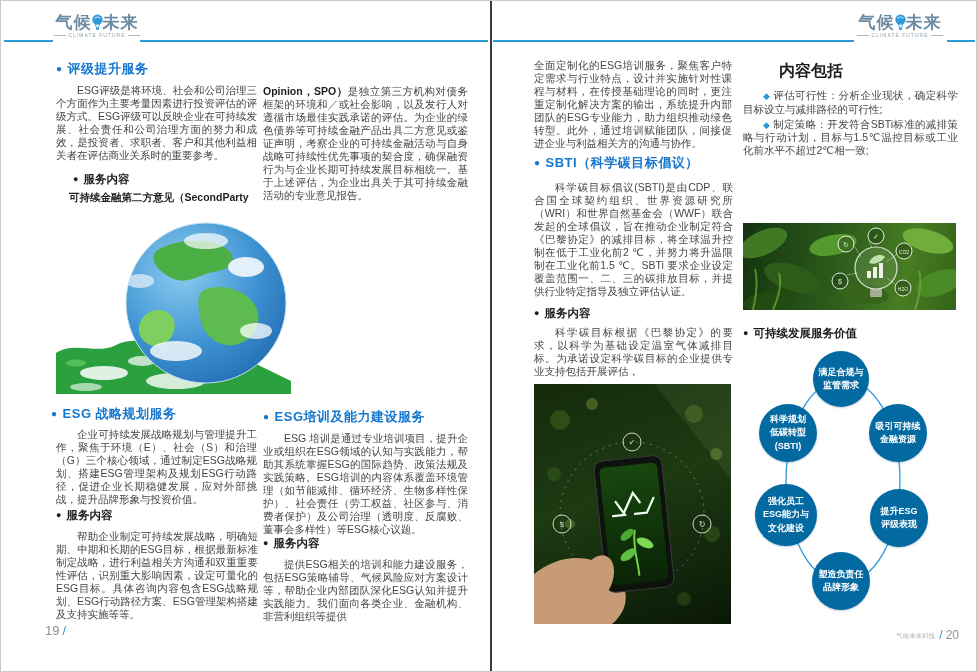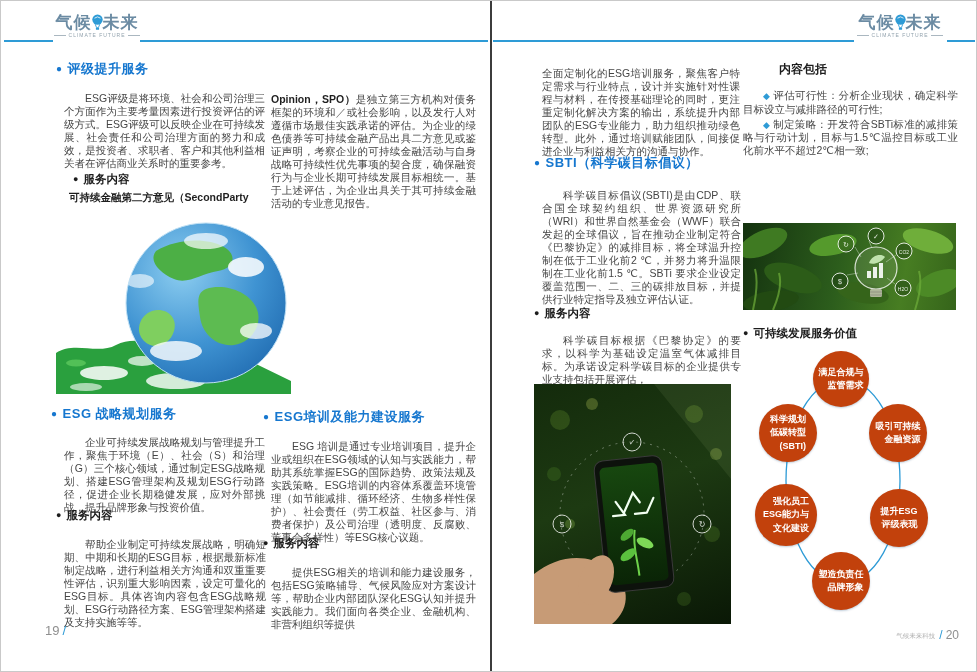--- a/index.html
+++ b/index.html
@@ -15,32 +15,32 @@
   .logo{position:absolute;width:88px;text-align:center;line-height:1;}
   .logo .zh{font-size:17px;font-weight:bold;color:#6b8ba3;letter-spacing:1px;white-space:nowrap;display:flex;align-items:center;justify-content:center;}
   .logo .sub{display:flex;align-items:center;justify-content:center;gap:3px;margin-top:2px;color:#93a3ae;font-size:5px;letter-spacing:1px;}
   .logo .sub .dash{flex:0 0 12px;height:1px;background:#aab7c0;}
 
   .sec-title{margin:0;display:flex;align-items:center;gap:5px;font-size:13px;font-weight:bold;color:#1677cf;letter-spacing:.5px;white-space:nowrap;}
   .sec-title .dot{font-size:10px;line-height:1;color:#1677cf;}
   .sub-title{margin:0;display:flex;align-items:center;gap:5px;font-size:11.5px;font-weight:bold;color:#1c1c1c;white-space:nowrap;}
   .sub-title .dot{font-size:9px;line-height:1;color:#1c1c1c;}
 
-  .body{margin:8px;font-size:10.5px;line-height:13px;color:#454545;text-align:justify;}
+  .body{margin:0;font-size:10.5px;line-height:13px;color:#454545;text-align:justify;}
   .ind{text-indent:2em;}
   .bold-line{margin:0;font-size:10.5px;font-weight:bold;color:#1f1f1f;}
   .lead-bold{font-weight:bold;color:#1f1f1f;}
 
-  .contents-title{margin:0;padding-left:36px;font-size:12px;font-weight:bold;color:#1c1c1c;}
+  .contents-title{margin:0;padding-left:36px;font-size:16px;font-weight:bold;color:#1c1c1c;}
   .item{margin:0 0 2px 0;font-size:10.5px;line-height:12.8px;color:#454545;text-align:justify;text-indent:1.9em;}
   .item .diamond{color:#2e9bd6;font-size:9px;margin-right:3px;}
 
-  .node{position:absolute;border-radius:50%;background:#c2410c;color:#ffffff;font-weight:bold;
+  .node{position:absolute;border-radius:50%;background:#0369a1;color:#ffffff;font-weight:bold;
         font-size:9px;line-height:1.5;display:flex;align-items:center;justify-content:center;
-        text-align:right;white-space:pre-line;box-shadow:0 1px 2px rgba(0,60,110,.25);}
+        text-align:center;white-space:pre-line;box-shadow:0 1px 2px rgba(0,60,110,.25);}
 
   .footer-left{position:absolute;font-size:13px;color:#8f8f8f;}
   .footer-left .slash{color:#2e9bd6;margin-left:3px;}
   .footer-right{position:absolute;text-align:right;font-size:12px;color:#8f8f8f;}
   .footer-right .brand{font-size:6.5px;color:#b0b0b0;vertical-align:1px;margin-right:4px;}
   .footer-right .slash{color:#2e9bd6;margin-right:3px;}
 
   .photo{position:absolute;overflow:hidden;}
   .green-photo{background:linear-gradient(100deg,#14320f 0%,#2c5d1c 45%,#477d22 75%,#35641a 100%);}
   .phone-photo{background:linear-gradient(160deg,#142b0c 0%,#1d3a12 45%,#0a1806 100%);}

